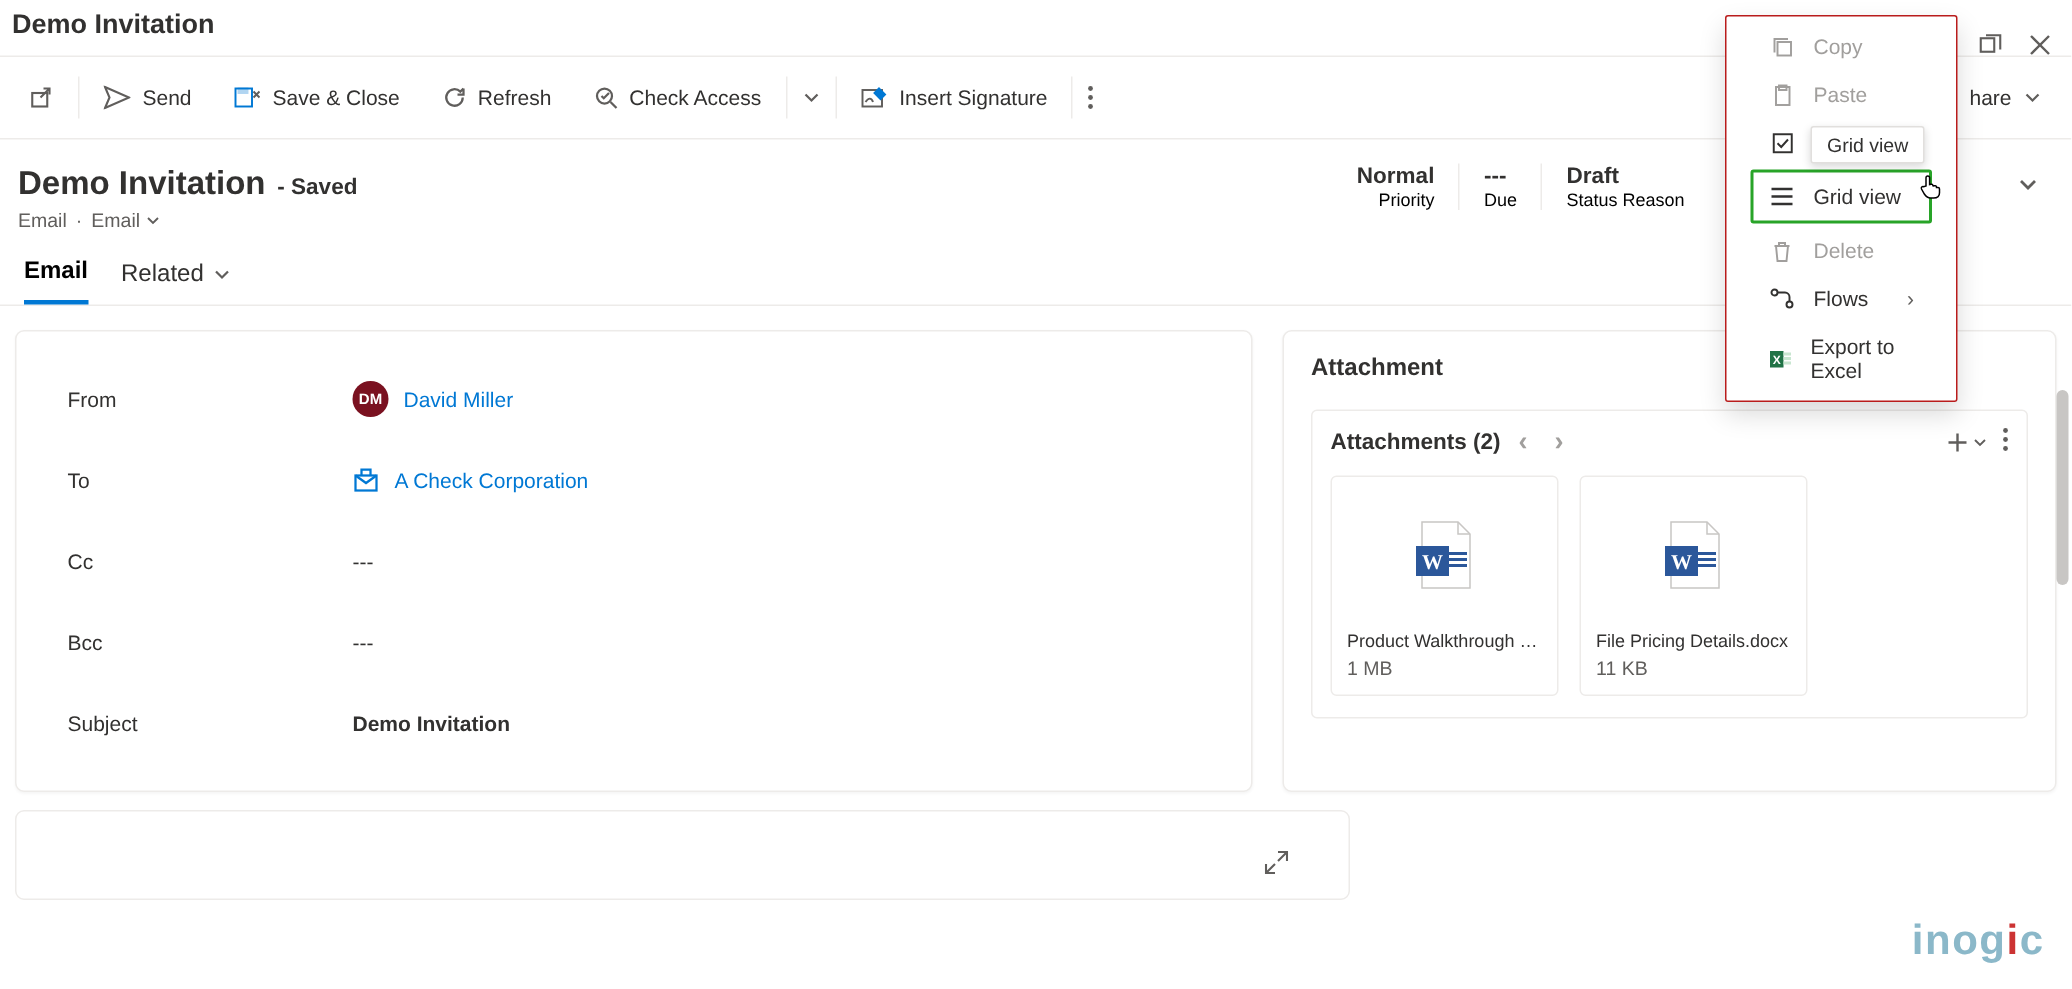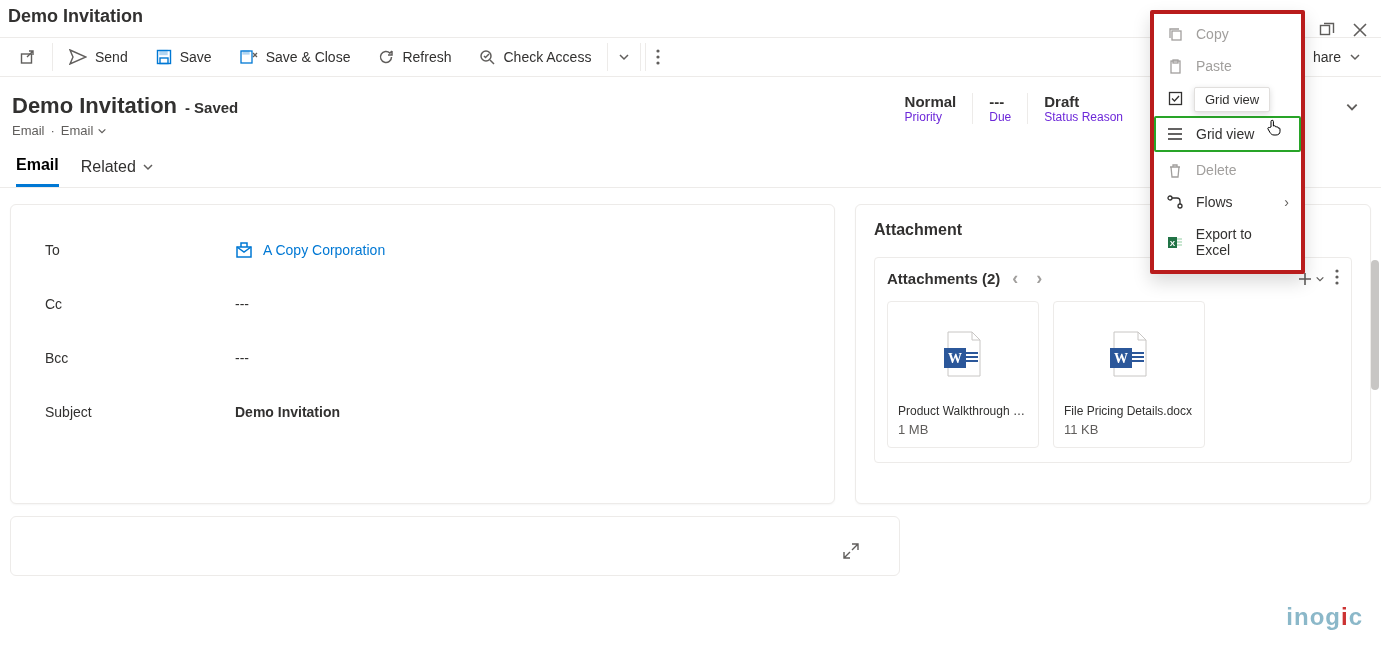--- a/index.html
+++ b/index.html
@@ -26,21 +26,21 @@
     display: flex;
     gap: 18px;
     align-items: center;
     color: #605e5c;
   }
   .toolbar {
     display: flex;
     align-items: center;
     border-top: 1px solid #edebe9;
     border-bottom: 1px solid #edebe9;
-    height: 40px;
+    height: 56px;
     padding: 0 6px;
   }
   .toolbar .btn {
     display: flex;
     align-items: center;
     gap: 8px;
     padding: 0 14px;
     height: 100%;
     cursor: pointer;
     font-size: 14px;
@@ -75,21 +75,21 @@
     display: flex;
     align-items: center;
     gap: 0;
   }
   .status-cell {
     padding: 0 16px;
     border-left: 1px solid #edebe9;
   }
   .status-cell:first-child { border-left: none; }
   .status-cell .val { font-size: 15px; font-weight: 600; }
-  .status-cell .lab { font-size: 12px; color: #6d28d9; }
+  .status-cell .lab { font-size: 12px; color: #000000; text-align: right; }
   .tabs {
     display: flex;
     gap: 22px;
     padding: 18px 16px 0 16px;
     border-bottom: 1px solid #edebe9;
     align-items: center;
   }
   .tab {
     padding-bottom: 10px;
     font-size: 16px;
@@ -216,24 +216,24 @@
     color: #605e5c;
   }
 
   
   .ctx-menu {
     position: absolute;
     top: 10px;
     left: 1150px;
     width: 155px;
     background: #fff;
-    border: 4px solid #b91c1c;
+    border: 1px solid #b91c1c;
     box-shadow: 0 8px 18px rgba(0,0,0,0.15);
     border-radius: 2px;
-    padding: 4px 0;
+    padding: 4px 16px;
     z-index: 100;
   }
   .ctx-item {
     display: flex;
     align-items: center;
     gap: 12px;
     padding: 8px 12px;
     font-size: 14px;
     color: #323130;
     cursor: pointer;
@@ -274,23 +274,23 @@
     right: 2px;
     top: 260px;
     width: 8px;
     height: 130px;
     background: #c8c6c4;
     border-radius: 4px;
   }
   .brand {
     position: absolute;
     right: 18px;
-    bottom: 28px;
+    bottom: 16px;
     font-family: sans-serif;
-    font-size: 24px;
+    font-size: 28px;
     font-weight: 700;
     color: #8bb8c9;
     letter-spacing: 1px;
   }
   .brand .dot { color: #cc3333; }
 </style>
 </head>
 <body>
 
 <div class="header-title">Demo Invitation</div>
@@ -317,28 +317,20 @@
       </svg>
   </div>
   <div class="sep"></div>
   <div class="btn">
     <svg width="18" height="16" viewBox="0 0 18 16" fill="none" stroke="#605e5c" stroke-width="1.4">
         <path d="M1 1l16 7-16 7 3-7z"></path>
       </svg>
     <span>Send</span>
   </div>
   <div class="btn">
-    <svg width="16" height="16" viewBox="0 0 16 16" fill="none" stroke="#0078d4" stroke-width="1.4">
-        <rect x="1.5" y="1.5" width="13" height="13"></rect>
-        <rect x="4" y="1.5" width="7" height="4" fill="#0078d4" opacity="0.3"></rect>
-        <rect x="4" y="9" width="8" height="5.5" fill="none"></rect>
-      </svg>
-    <span>Save</span>
-  </div>
-  <div class="btn">
     <svg width="18" height="16" viewBox="0 0 18 16" fill="none" stroke="#0078d4" stroke-width="1.3">
         <rect x="1" y="2" width="11" height="12"></rect>
         <rect x="3" y="2" width="6" height="3" fill="#0078d4" opacity="0.3"></rect>
         <path d="M13 4l4 4M17 4l-4 4" stroke="#605e5c"></path>
       </svg>
     <span>Save &amp; Close</span>
   </div>
   <div class="btn">
     <svg width="16" height="16" viewBox="0 0 16 16" fill="none" stroke="#605e5c" stroke-width="1.5">
         <path d="M13.5 8a5.5 5.5 0 1 1-1.6-3.9L14 2M14 2v4h-4"></path>
@@ -352,20 +344,28 @@
       </svg>
     <span>Check Access</span>
   </div>
   <div class="sep"></div>
   <div class="btn" style="padding:0 8px">
     <svg width="12" height="12" viewBox="0 0 12 12" fill="none" stroke="#605e5c" stroke-width="1.5">
         <path d="M2 4l4 4 4-4"></path>
       </svg>
   </div>
   <div class="sep"></div>
+  <div class="btn">
+    <svg width="18" height="16" viewBox="0 0 18 16" fill="none" stroke="#605e5c" stroke-width="1.3">
+        <rect x="1" y="3" width="13" height="11"></rect>
+        <path d="M3 11c2-3 4-3 5 0"></path>
+        <path d="M12 2l4 4-3 3-4-4z" fill="#0078d4" stroke="#0078d4"></path>
+      </svg>
+    <span>Insert Signature</span>
+  </div>
   <div class="sep"></div>
   <div class="btn" style="padding:0 8px">
     <svg width="4" height="16" viewBox="0 0 4 16" fill="#605e5c">
         <circle cx="2" cy="2" r="1.6"></circle>
         <circle cx="2" cy="8" r="1.6"></circle>
         <circle cx="2" cy="14" r="1.6"></circle>
       </svg>
   </div>
   <div style="flex:1"></div>
   <div class="btn">
@@ -422,27 +422,34 @@
     <span>Related</span>
     <svg width="12" height="12" viewBox="0 0 12 12" fill="none" stroke="#605e5c" stroke-width="1.5">
         <path d="M2 4l4 4 4-4"></path>
       </svg>
   </div>
 </div>
 
 <div class="content-row">
   <div class="card form-card">
     <div class="frow">
+      <div class="flab">From</div>
+      <div class="fval">
+        <span class="avatar-dm">DM</span>
+        <span class="link">David Miller</span>
+      </div>
+    </div>
+    <div class="frow">
       <div class="flab">To</div>
       <div class="fval">
         <svg width="18" height="18" viewBox="0 0 18 18" fill="none" stroke="#0078d4" stroke-width="1.5">
             <rect x="2" y="6" width="14" height="10"></rect>
             <path d="M6 6V2h6v4M2 6l7 5 7-5"></path>
           </svg>
-        <span class="link">A Copy Corporation</span>
+        <span class="link">A Check Corporation</span>
       </div>
     </div>
     <div class="frow">
       <div class="flab">Cc</div>
       <div class="fval">---</div>
     </div>
     <div class="frow">
       <div class="flab">Bcc</div>
       <div class="fval">---</div>
     </div>

